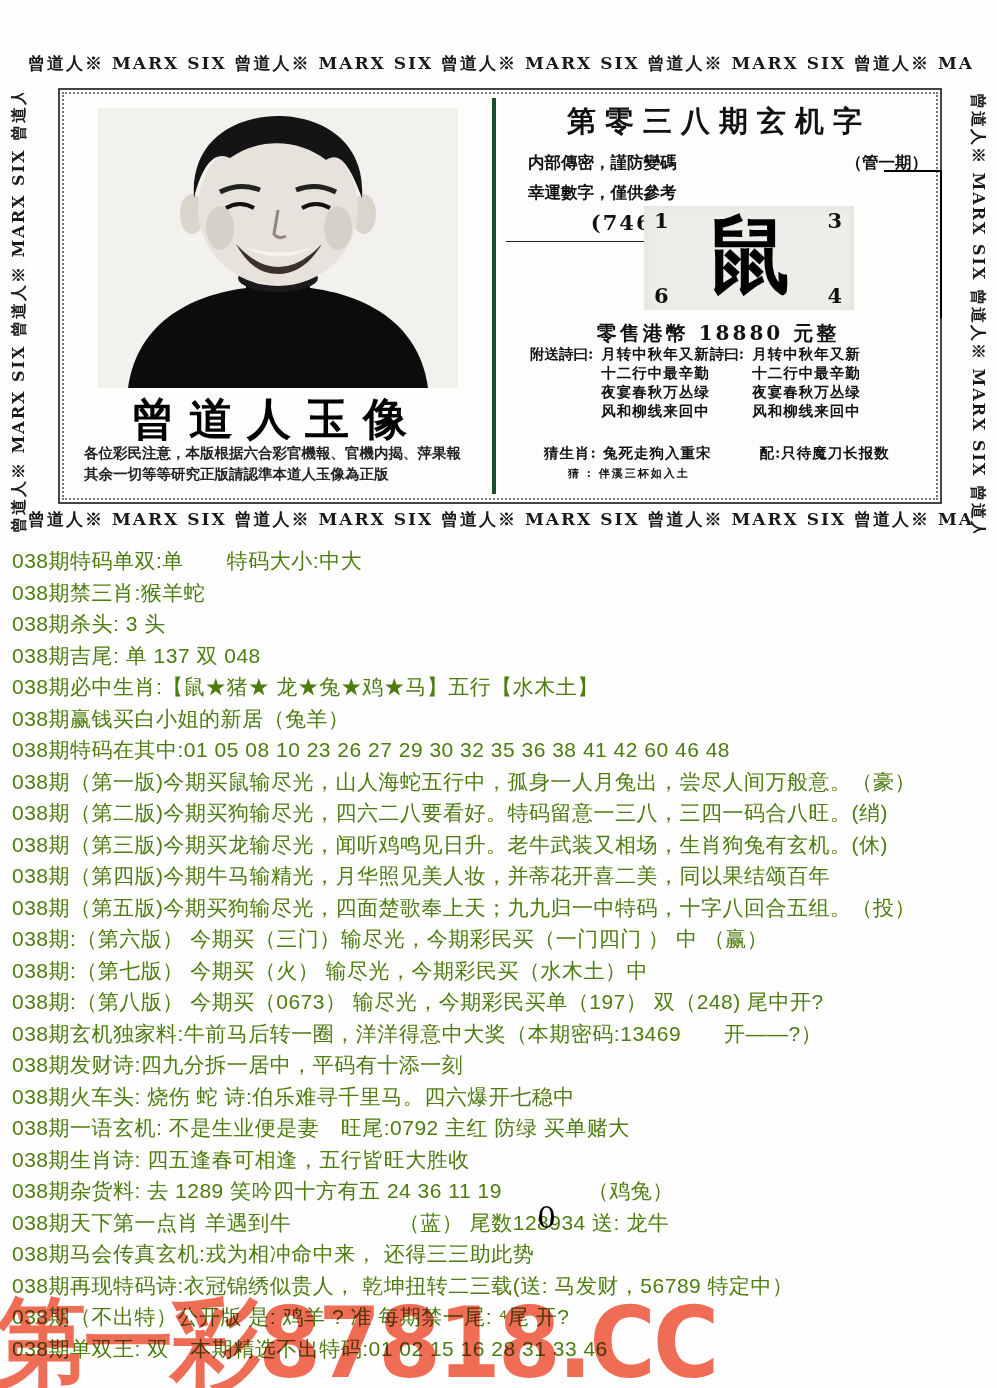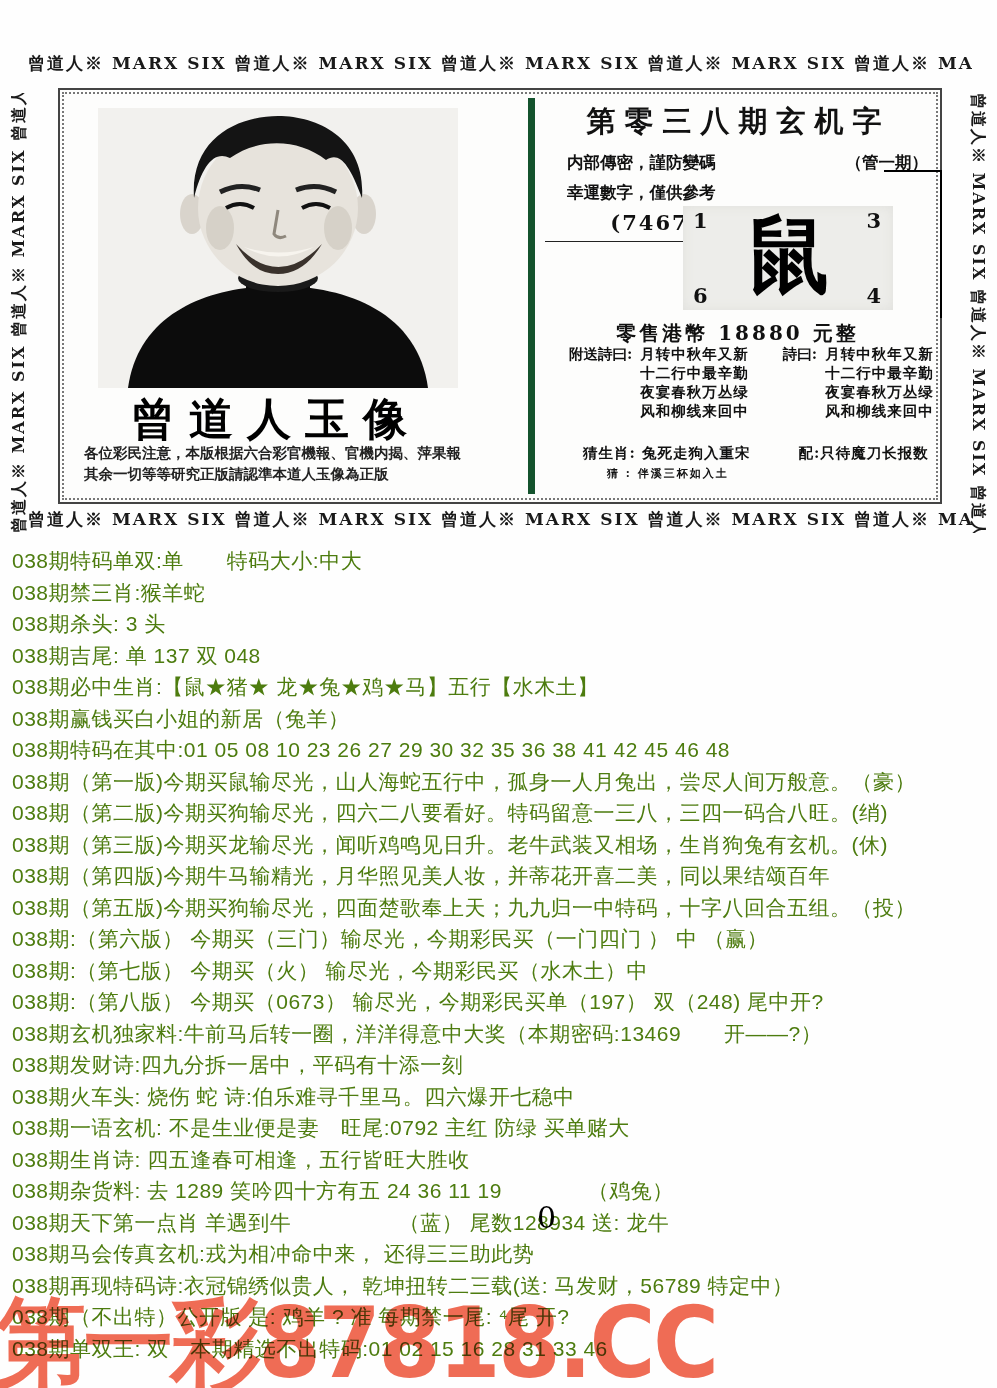--- a/index.html
+++ b/index.html
@@ -15,30 +15,30 @@
   .vborder{position:absolute;width:440px;height:26px;overflow:hidden;white-space:nowrap;
            font-family:"DejaVu Serif",serif;font-weight:bold;font-size:16px;
            letter-spacing:2px;color:#1a1a1a;}
   .vborder.left{top:300px;left:-198px;transform:rotate(-90deg);}
   .vborder.right{top:300px;left:755px;transform:rotate(90deg);}
 
   
   .frame{position:absolute;left:58px;top:88px;width:880px;height:412px;
          border:2px solid #444;outline:2px dotted #777;outline-offset:-6px;
          background:#fdfdfc;display:flex;}
-  .card-left{position:relative;width:468px;height:100%;}
+  .card-left{position:relative;width:432px;height:100%;}
   .portrait-wrap{position:absolute;left:38px;top:18px;width:360px;height:280px;}
   .caption{position:absolute;left:0;top:300px;width:432px;text-align:center;
            font-family:"DejaVu Serif",serif;font-weight:bold;font-size:44px;
            letter-spacing:14px;color:#000;}
   .notice{position:absolute;left:8px;top:352px;width:420px;
           font-family:"DejaVu Serif",serif;font-weight:bold;font-size:14.5px;
           line-height:21px;color:#222;margin-left:16px;}
 
-  .card-right{position:relative;flex:1;border-left:7px solid #14532d;margin:8px 0;
+  .card-right{position:relative;flex:1;border-left:4px solid #14532d;margin:8px 0;
               padding:0 6px 0 8px;font-family:"DejaVu Serif",serif;color:#111;}
   .panel-title{margin-top:4px;text-align:center;font-size:29px;font-weight:bold;
                letter-spacing:9px;white-space:nowrap;}
   .panel-row1{display:flex;justify-content:space-between;margin:10px 6px 0 24px;
               font-size:16.5px;font-weight:bold;}
   .panel-row2{margin:8px 0 0 24px;font-size:16.5px;font-weight:bold;}
   .lucky-number{margin-top:6px;text-align:center;font-size:21px;font-weight:bold;
                 letter-spacing:2px;}
   .rule-short{margin:6px 0 0 2px;width:150px;border-top:1.5px solid #222;}
   .rat-box{position:absolute;left:148px;top:108px;width:210px;height:104px;
@@ -52,21 +52,21 @@
   .rat-num.bl{left:10px;bottom:2px;} .rat-num.br{right:12px;bottom:2px;}
   .corner-bracket{position:absolute;right:-2px;top:72px;width:56px;height:146px;
                   border-top:2.5px solid #000;border-right:2.5px solid #000;}
   .price{position:absolute;left:0;top:222px;width:100%;text-align:center;
          box-sizing:border-box;font-size:20px;font-weight:bold;
          letter-spacing:3px;white-space:nowrap;}
   .poems{position:absolute;left:0;top:246px;width:100%;display:flex;
          font-size:14.5px;font-weight:bold;line-height:19px;}
   .poem-col{display:flex;}
   .poem-col.first{margin-left:34px;}
-  .poem-col.second{margin-left:34px;}
+  .poem-col.second{}
   .poem-label{white-space:nowrap;margin-right:8px;}
   .poem-line{white-space:nowrap;letter-spacing:1px;}
   .guess-row{position:absolute;left:0;top:346px;width:100%;display:flex;
              font-size:14.5px;font-weight:bold;}
   .guess-zodiac{margin-left:48px;white-space:nowrap;letter-spacing:1px;}
   .pei{margin-left:48px;white-space:nowrap;letter-spacing:1px;}
   .guess2{position:absolute;left:72px;top:368px;font-size:11px;font-weight:bold;
           letter-spacing:2px;white-space:nowrap;}
 
   
@@ -184,21 +184,21 @@
     </div>
   </div>
 
   <div class="body-lines">
       <div class="bline">038期特码单双:单　　特码大小:中大</div>
       <div class="bline">038期禁三肖:猴羊蛇</div>
       <div class="bline">038期杀头: 3 头</div>
       <div class="bline">038期吉尾: 单 137 双  048</div>
       <div class="bline">038期必中生肖:【鼠★猪★ 龙★兔★鸡★马】五行【水木土】</div>
       <div class="bline">038期赢钱买白小姐的新居（兔羊）</div>
-      <div class="bline">038期特码在其中:01 05 08 10 23 26 27 29 30 32 35 36 38 41 42 45 46 48</div>
+      <div class="bline">038期特码在其中:01 05 08 10 23 26 27 29 30 32 35 36 38 41 42 60 46 48</div>
       <div class="bline">038期（第一版)今期买鼠输尽光，山人海蛇五行中，孤身一人月兔出，尝尽人间万般意。（豪）</div>
       <div class="bline">038期（第二版)今期买狗输尽光，四六二八要看好。特码留意一三八，三四一码合八旺。(绡)</div>
       <div class="bline">038期（第三版)今期买龙输尽光，闻听鸡鸣见日升。老牛武装又相场，生肖狗兔有玄机。(休)</div>
       <div class="bline">038期（第四版)今期牛马输精光，月华照见美人妆，并蒂花开喜二美，同以果结颂百年</div>
       <div class="bline">038期（第五版)今期买狗输尽光，四面楚歌奉上天；九九归一中特码，十字八回合五组。（投）</div>
       <div class="bline">038期:（第六版） 今期买（三门）输尽光，今期彩民买（一门四门 ） 中 （赢）</div>
       <div class="bline">038期:（第七版） 今期买（火） 输尽光，今期彩民买（水木土）中</div>
       <div class="bline">038期:（第八版） 今期买（0673） 输尽光，今期彩民买单（197） 双（248) 尾中开?</div>
       <div class="bline">038期玄机独家料:牛前马后转一圈，洋洋得意中大奖（本期密码:13469　　开——?）</div>
       <div class="bline">038期发财诗:四九分拆一居中，平码有十添一刻</div>

